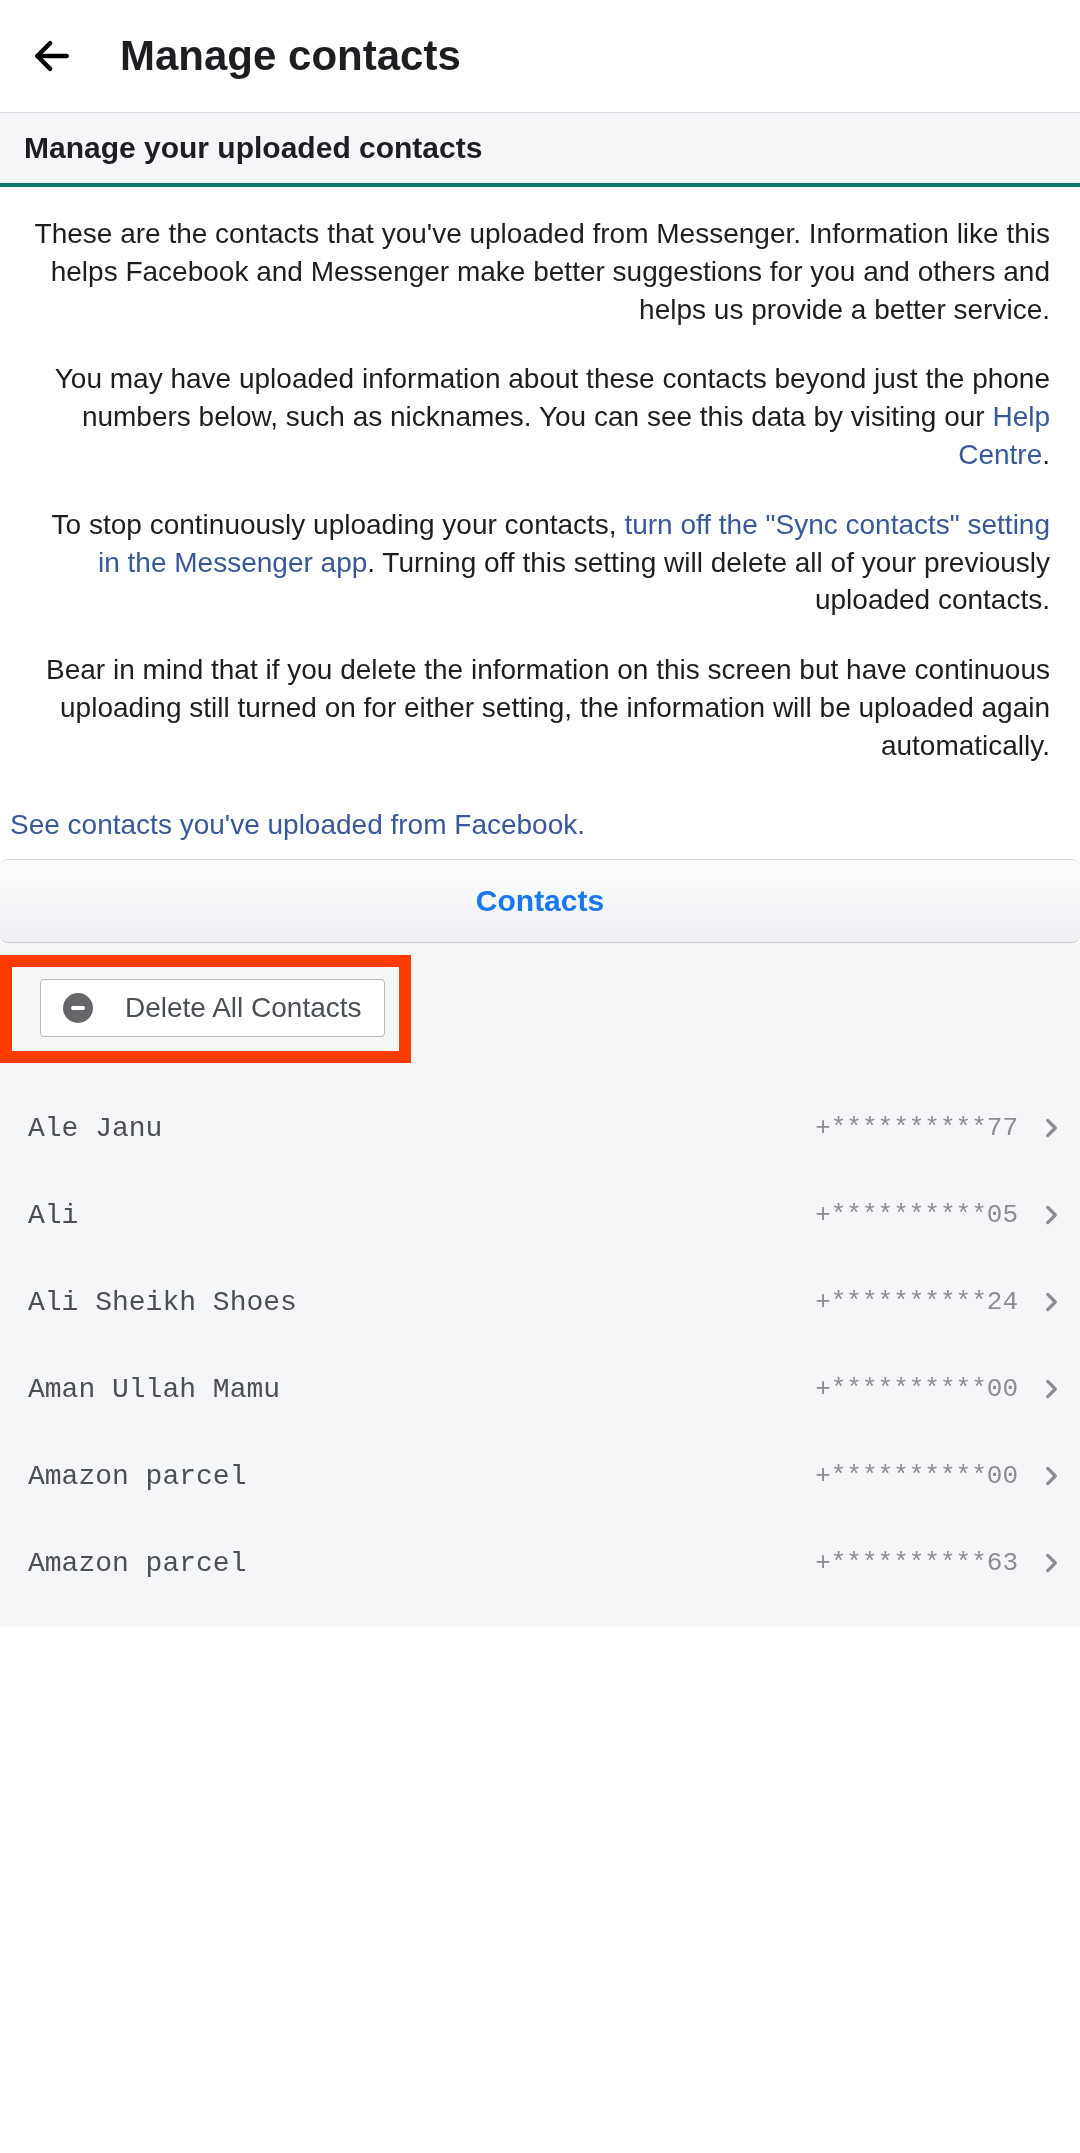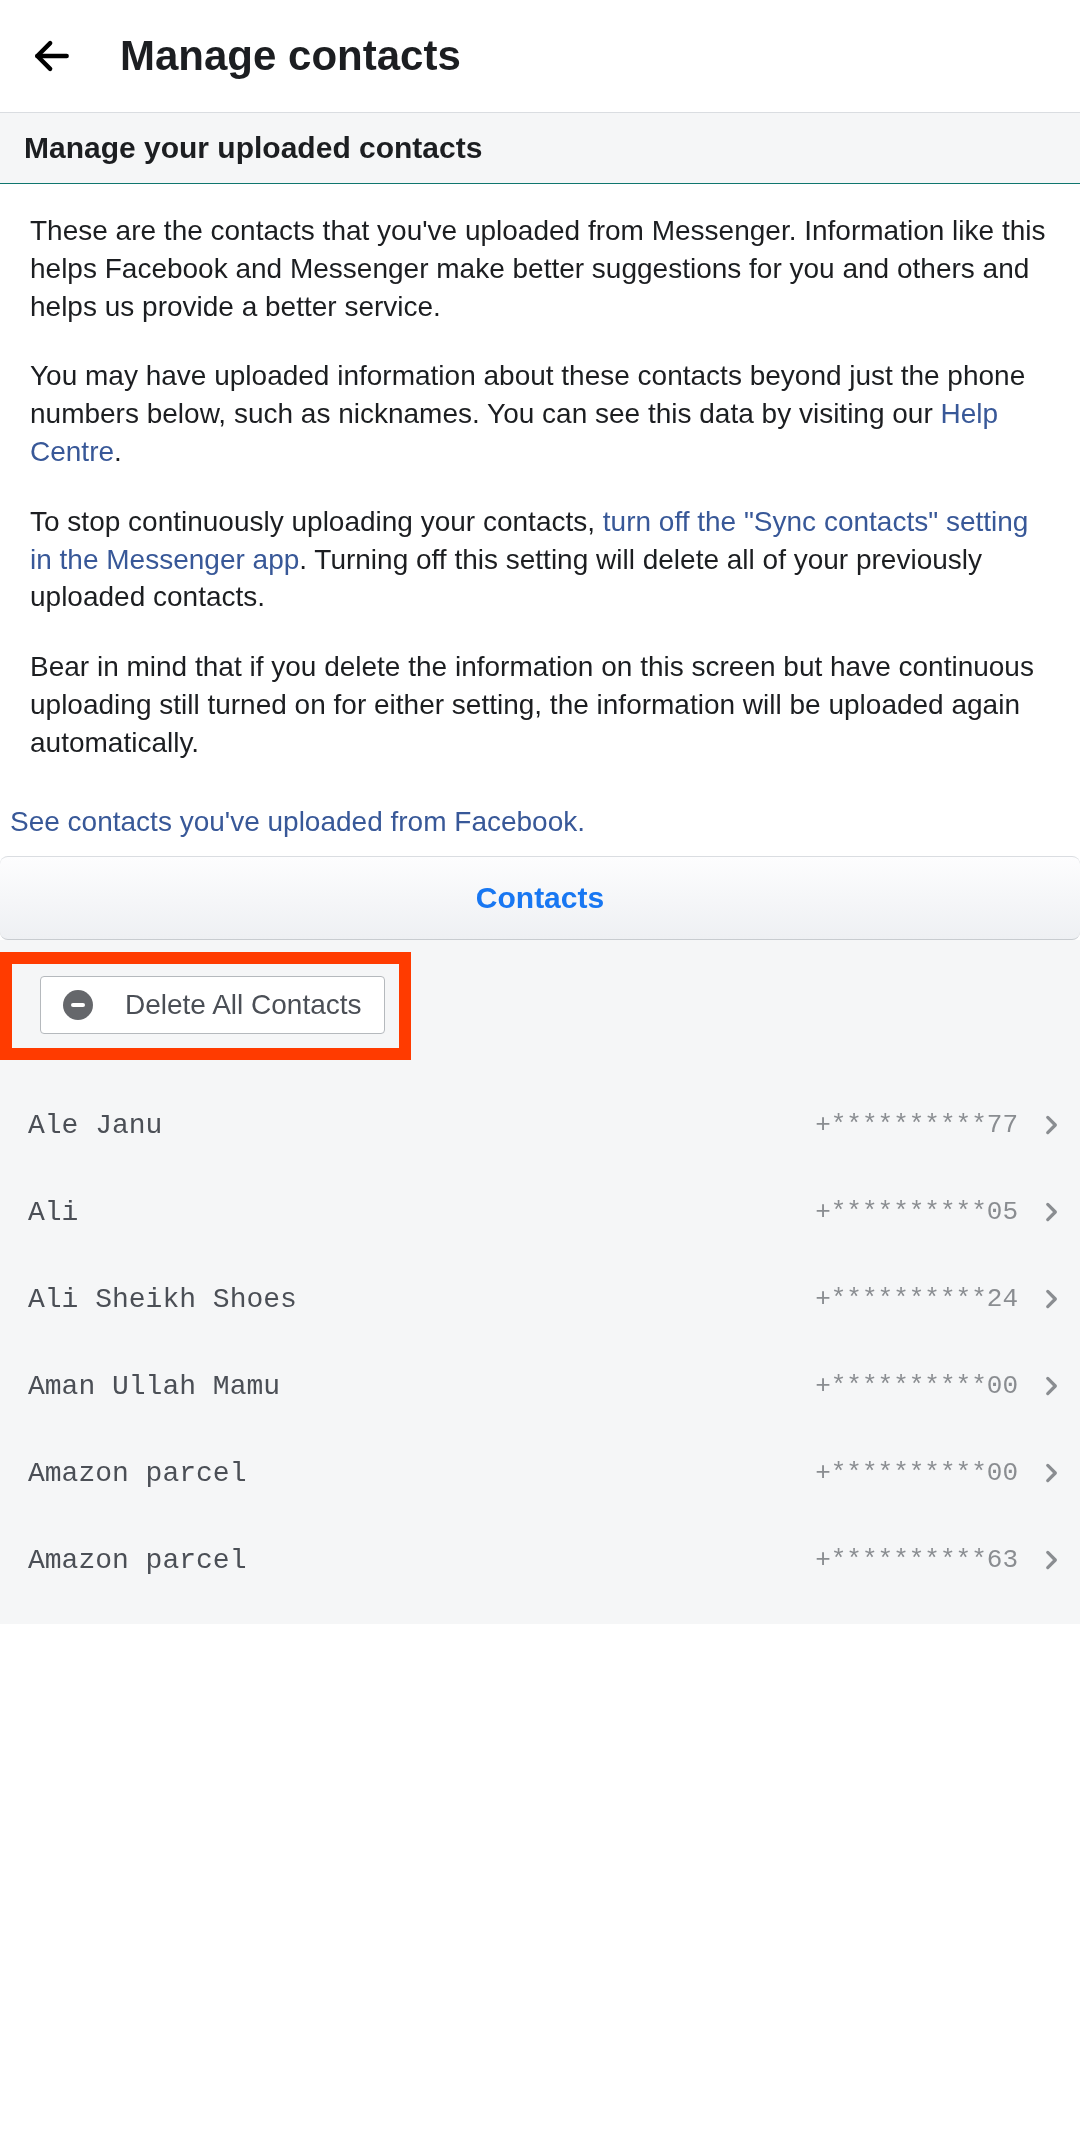--- a/index.html
+++ b/index.html
@@ -4,27 +4,27 @@
 <style>
   * { box-sizing: border-box; margin: 0; padding: 0; }
   html, body { width: 1080px; font-family: -apple-system, Helvetica, Arial, sans-serif; color: #1c1e21; background:#fff; }
   .header {
     display: flex; align-items: center; height: 112px; padding: 0 24px; gap: 40px;
     background: #fff;
   }
   .back-arrow { width: 56px; height: 56px; display:flex; align-items:center; justify-content:center; cursor:pointer; }
   .header-title { font-size: 42px; font-weight: 700; }
   .subheader {
-    background: #f5f6f7; border-top:1px solid #dadde1; border-bottom:1px solid #0f766e;
+    background: #f5f6f7; border-top:1px solid #dadde1; border-bottom:4px solid #0f766e;
     padding: 18px 24px; font-size: 30px; font-weight: 700;
   }
   .info {
     padding: 28px 30px 8px 30px; font-size: 28px; line-height: 1.35;
   }
-  .info p { margin-bottom: 32px; }
+  .info p { margin-bottom: 32px; text-align: right; }
   .info a, .link-inline { color: #385898; text-decoration: none; }
   .see-uploaded {
     padding: 4px 10px 18px 10px; font-size: 28px; color: #385898;
   }
   .contacts-header {
     background: linear-gradient(#fdfdfe,#eef0f3);
     border-top:1px solid #dadde1; border-bottom:1px solid #c8ccd0;
     text-align: center; font-size: 30px; font-weight: 700; color: #1877f2;
     padding: 24px 0;
     border-radius: 8px;

